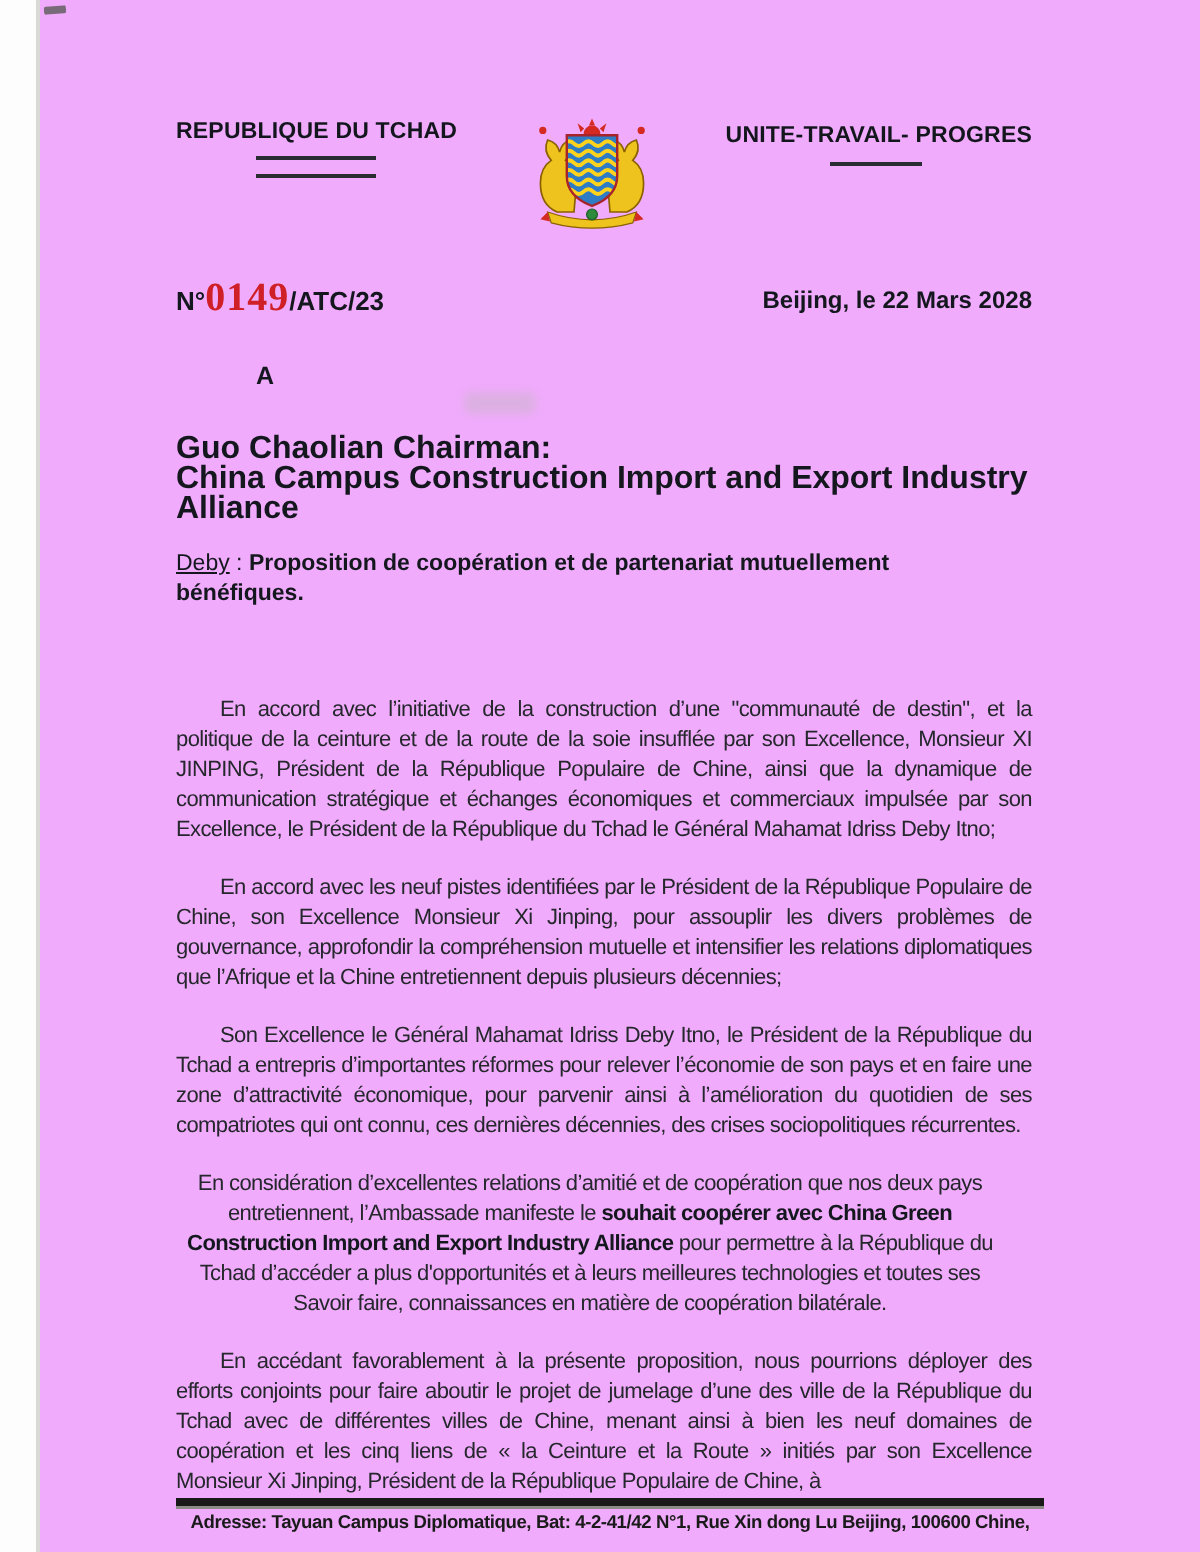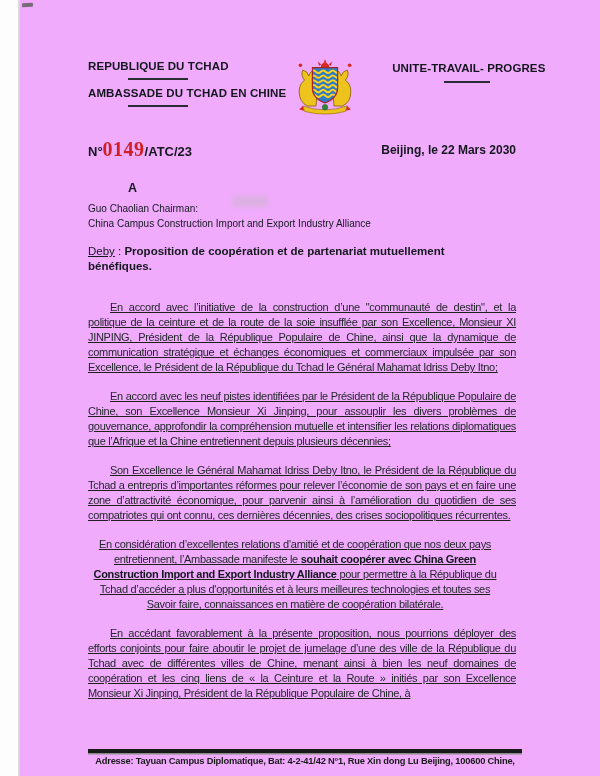--- a/index.html
+++ b/index.html
@@ -51,27 +51,27 @@
     margin-top:20px;
   }
   .ref-num{font-weight:bold;font-size:13px;color:#15171e;}
   .ref-num .stamp{
     font-family:"Liberation Serif","DejaVu Serif",serif;
     font-weight:bold;font-size:20px;color:#cf2027;letter-spacing:.5px;
   }
   .dateline{font-weight:bold;font-size:12px;color:#15171e;}
   
   .to-line{margin:20px 0 0 40px;font-weight:bold;font-size:12.5px;color:#15171e;}
-  .recipient{margin-top:6px;font-weight:normal;font-size:10px;line-height:15px;color:#15171e;}
+  .recipient{margin-top:22px;font-weight:bold;font-size:16px;line-height:15px;color:#15171e;}
   
   .subject{margin-top:13px;font-size:11.5px;line-height:15px;max-width:404px;color:#15171e;}
   .subject .subj-label{text-decoration:underline;font-weight:normal;}
   .subject .subj-text{font-weight:bold;}
   
-  .body-text{margin-top:26px;text-decoration:underline;}
+  .body-text{margin-top:43px;}
   .para{
     margin:0 0 14px 0;
     font-size:11px;line-height:15px;letter-spacing:-.3px;
     text-align:justify;color:#25272c;
   }
   .para.indent{text-indent:22px;}
   .para.ragged{text-align:center;max-width:414px;}
   .para b{color:#15171e;}
   
   .footer{position:absolute;left:88px;right:78px;bottom:0;height:27px;}
@@ -89,21 +89,20 @@
   <div class="paper-edge"></div>
   <div class="corner-mark"></div>
   <div class="stamp-smudge"></div>
 
   <div class="content">
 
     <div class="letterhead">
       <div class="lh-left">
         <div class="lh-line">REPUBLIQUE DU TCHAD</div>
         <div class="lh-rule"></div>
-        <div class="lh-line">AMBASSADE DU TCHAD EN CHINE</div>
         <div class="lh-rule"></div>
       </div>
 
       <div class="lh-emblem">
         <svg width="78" height="60" viewBox="0 0 130 100" aria-hidden="true">
 
           <g fill="#d42a22">
             <circle cx="65" cy="15" r="7"></circle>
             <path d="M65 2 l2.5 6 h-5 z"></path>
             <path d="M53 6 l5.5 4.5 l-3 3 z"></path>
@@ -146,21 +145,21 @@
       </div>
 
       <div class="lh-right">
         <div class="lh-line">UNITE-TRAVAIL- PROGRES</div>
         <div class="lh-rule"></div>
       </div>
     </div>
 
     <div class="ref-row">
       <div class="ref-num"><span>N°</span><span class="stamp">0149</span><span>/ATC/23</span></div>
-      <div class="dateline">Beijing, le 22 Mars 2030</div>
+      <div class="dateline">Beijing, le 22 Mars 2028</div>
     </div>
 
     <div class="to-line">A</div>
     <div class="recipient">
       <div>Guo Chaolian Chairman:</div>
       <div>China Campus Construction Import and Export Industry Alliance</div>
     </div>
 
     <div class="subject"><span class="subj-label">Deby</span><span> : </span><span class="subj-text">Proposition de coopération et de partenariat mutuellement bénéfiques.</span></div>
 

